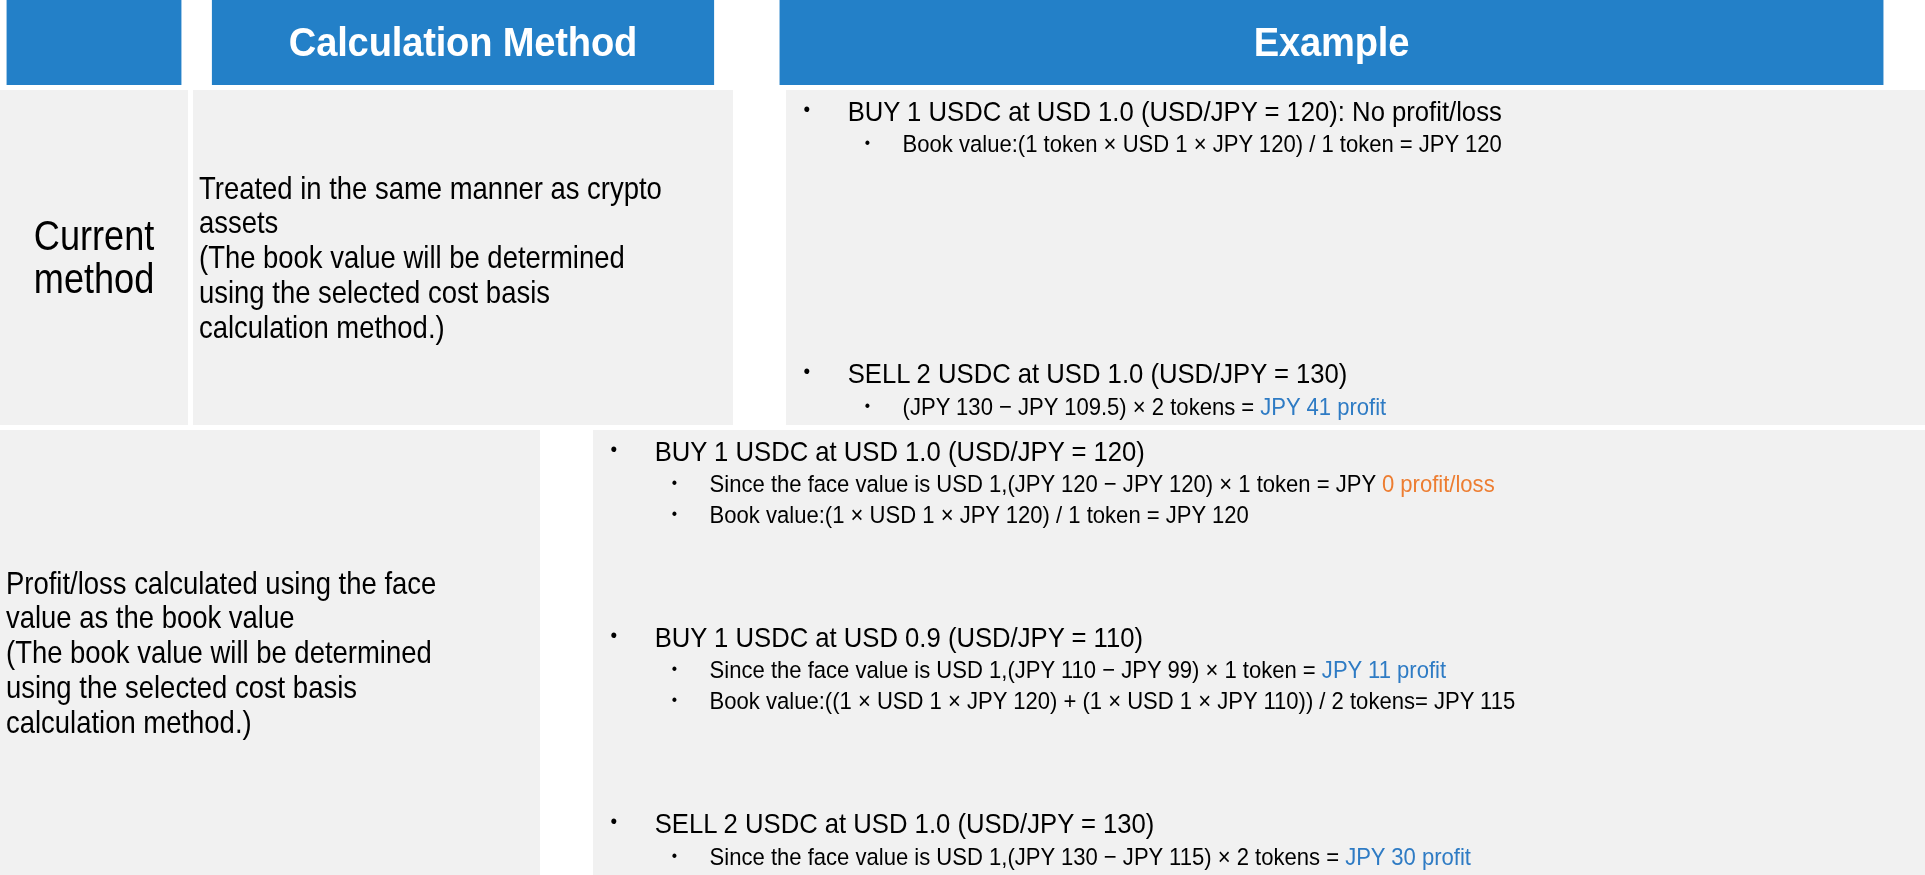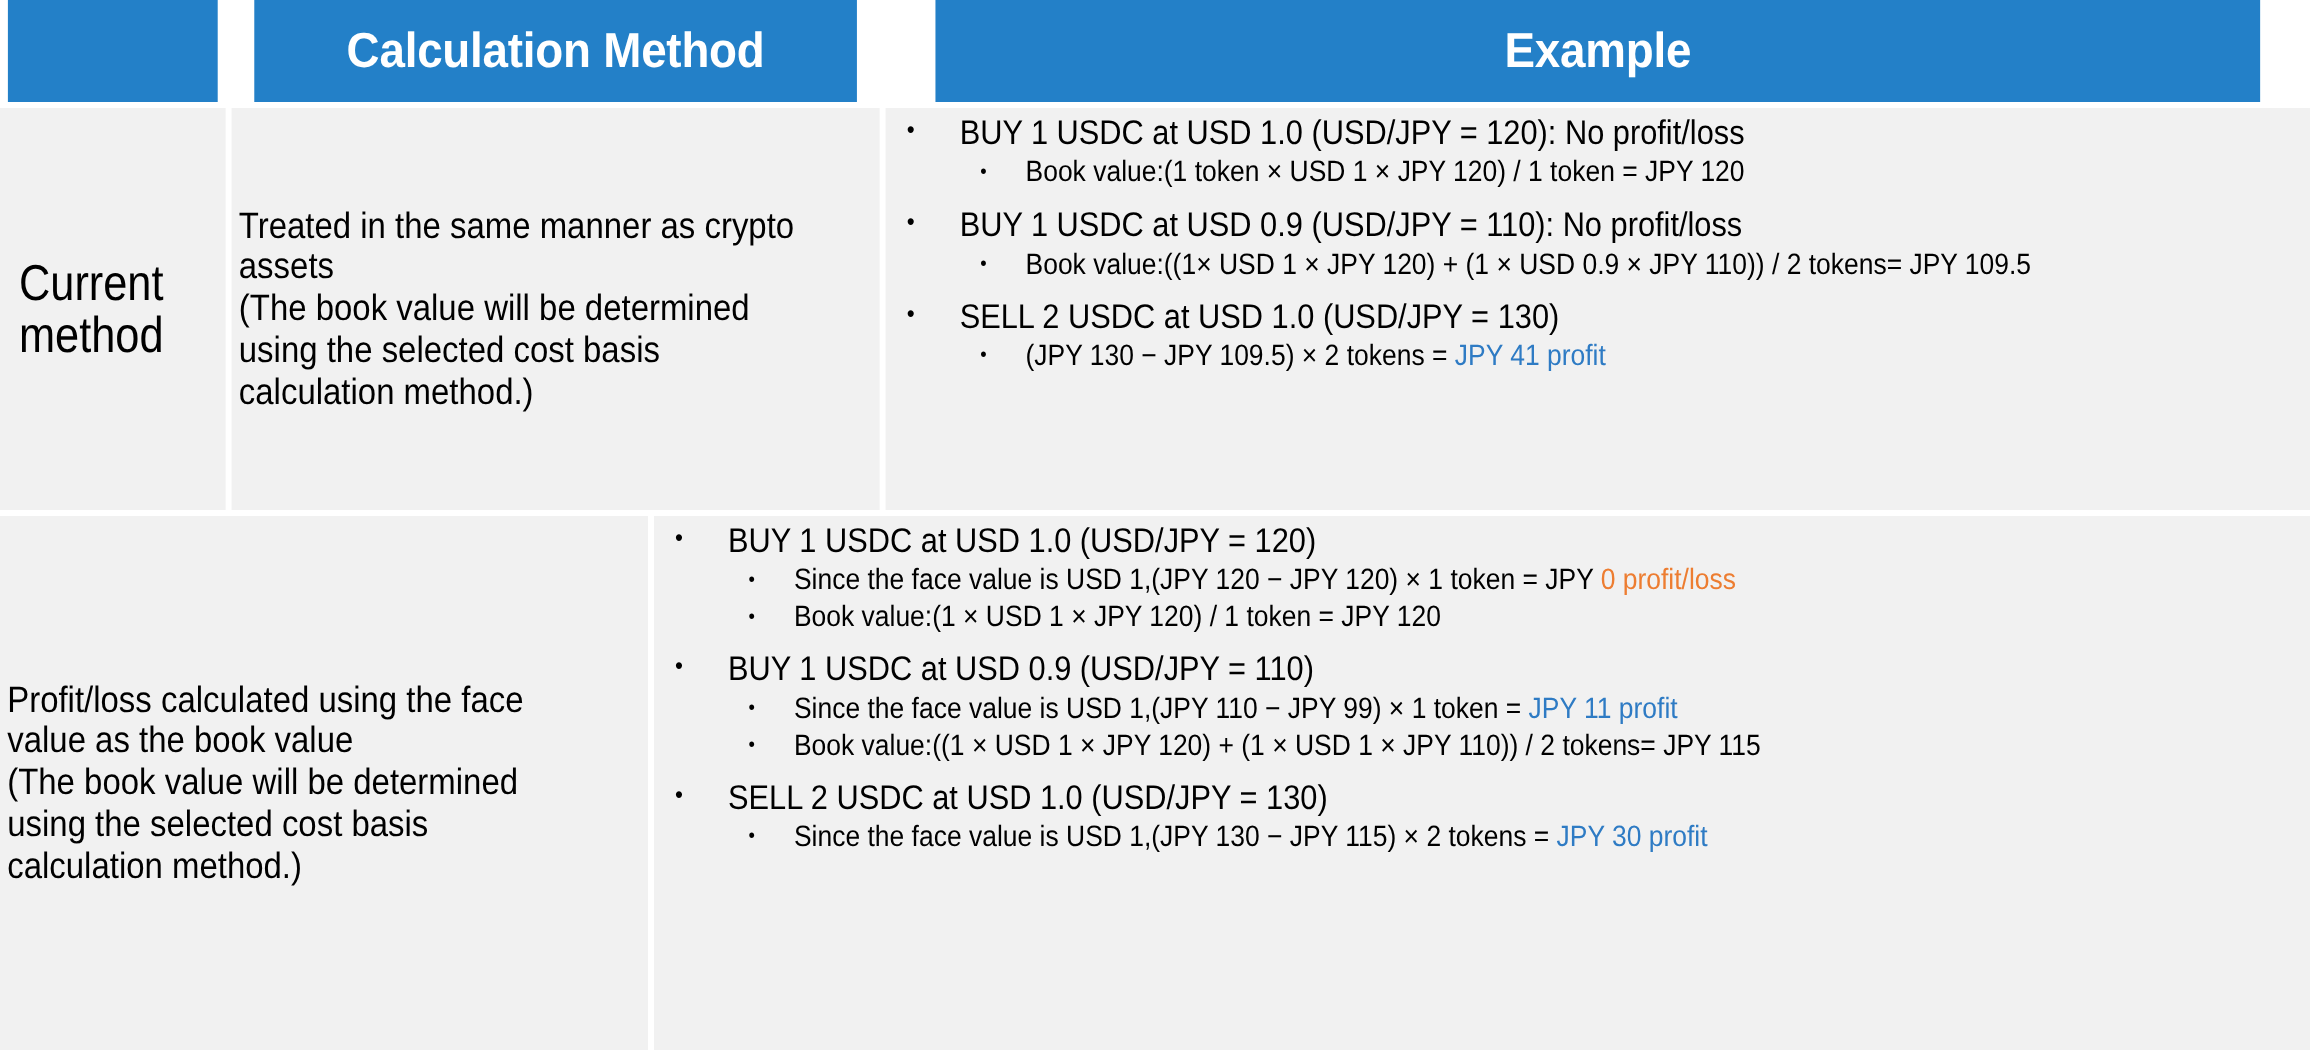--- a/index.html
+++ b/index.html
@@ -69,35 +69,36 @@
 
   .cell {
     background: #F1F1F1;
     box-sizing: border-box;
     overflow: hidden;
   }
   .cell.c0 {
     flex: 0 0 188px;
     display: flex;
     align-items: center;
-    justify-content: flex-start;
+    justify-content: center;
     padding: 16px 6px;
   }
   .cell.c1 {
     flex: 0 0 540px;
     display: flex;
     align-items: center;
     padding: 0 14px 0 6px;
   }
   .cell.c2 {
     flex: 1 1 auto;
     display: flex;
     flex-direction: column;
-    justify-content: flex-start;
+    justify-content: space-between;
     padding: 4px 10px 4px 14px;
+    margin-left: 48px;
   }
 
   
   .label {
     font-size: 42px;
     line-height: 1.02;
     color: #000000;
     text-align: center;
     transform: scaleX(0.86);
     transform-origin: center;
@@ -187,24 +188,20 @@
         <div class="method">Treated in the same manner as crypto assets
 (The book value will be determined using the selected cost basis calculation method.)</div>
       </div>
       <div class="cell c2">
 
         <div class="bullet-group">
           <div class="b1">BUY 1 USDC at USD 1.0 (USD/JPY = 120): No profit/loss</div>
           <div class="b2"><span>Book value:(1 token × USD 1 × JPY 120) / 1 token = JPY 120</span></div>
         </div>
 
-        <div class="bullet-group">
-          <div class="b1">BUY 1 USDC at USD 0.9 (USD/JPY = 110): No profit/loss</div>
-          <div class="b2"><span>Book value:((1× USD 1 × JPY 120) + (1 × USD 0.9 × JPY 110)) / 2 tokens= JPY 109.5</span></div>
-        </div>
 
         <div class="bullet-group">
           <div class="b1">SELL 2 USDC at USD 1.0 (USD/JPY = 130)</div>
           <div class="b2"><span>(JPY 130 − JPY 109.5) × 2 tokens = </span><span class="blue">JPY 41 profit</span></div>
         </div>
 
       </div>
     </div>
 
     <div class="row r2">

